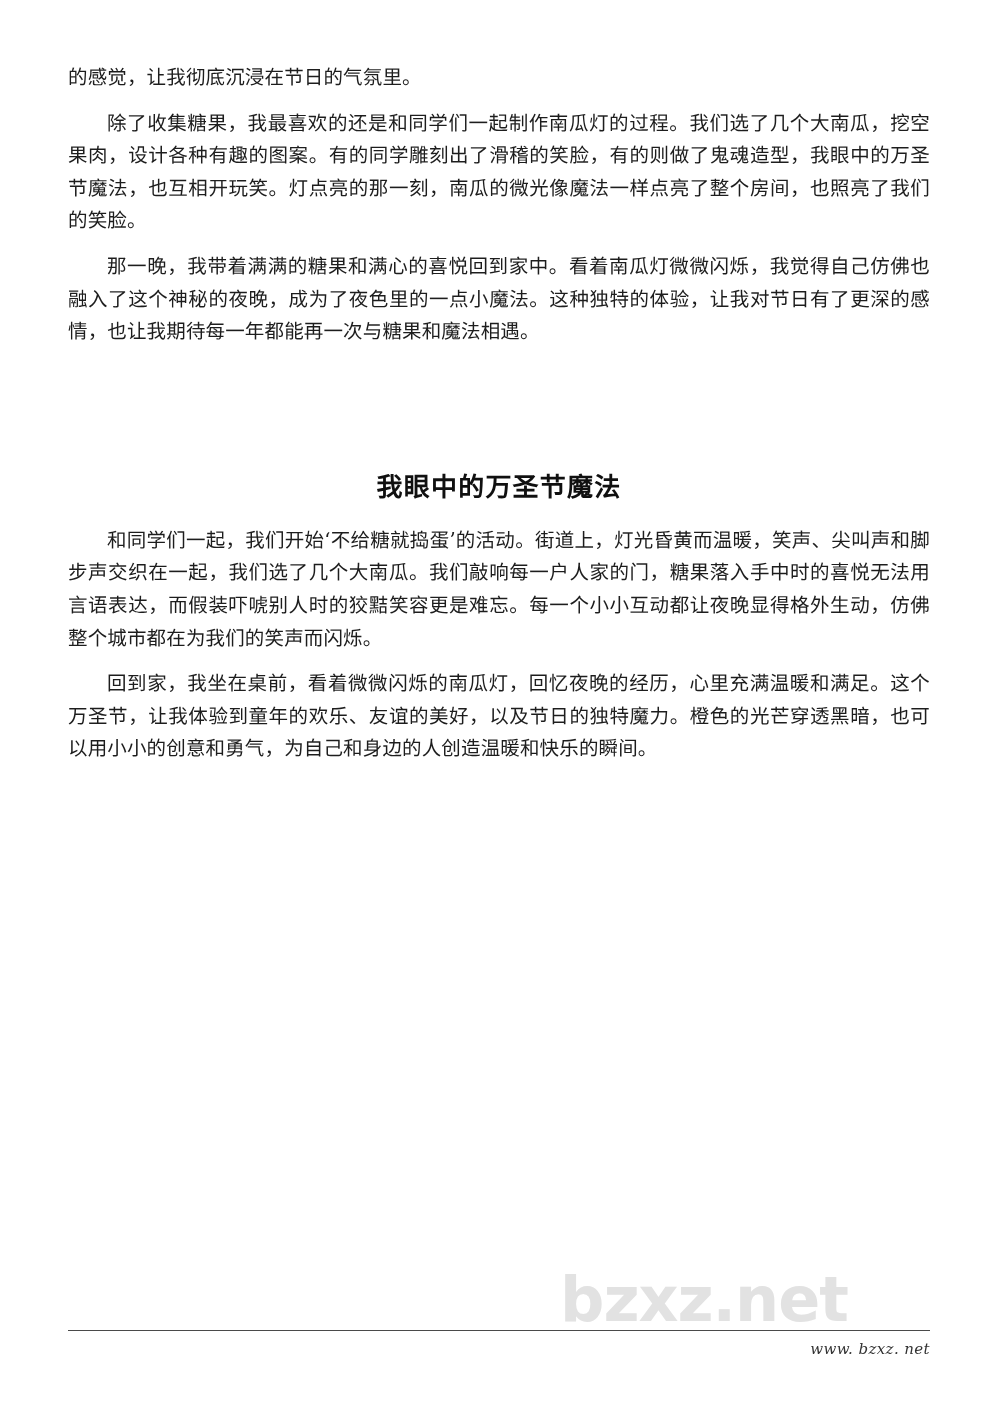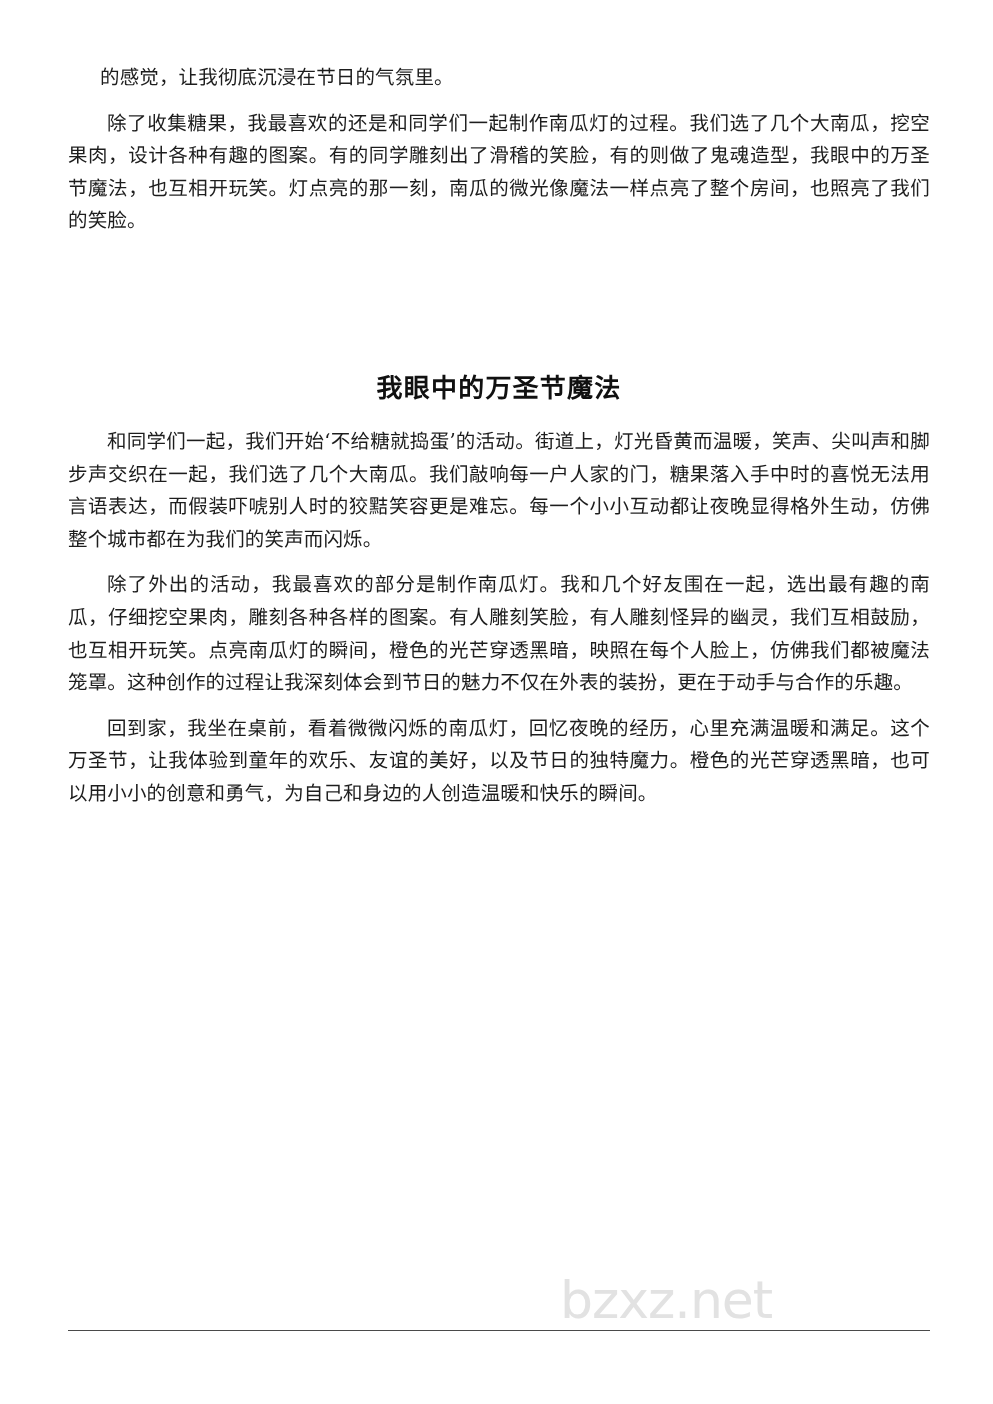--- a/index.html
+++ b/index.html
@@ -20,22 +20,22 @@
   }
 
   
   .watermark {
     position: absolute;
     left: 560px;
     top: 1255px;
     width: 400px;
     height: 90px;
     font-family: "DejaVu Sans", "Liberation Sans", sans-serif;
-    font-size: 52px;
-    font-weight: normal;
+    font-size: 62px;
+    font-weight: bold;
     letter-spacing: -1px;
     color: #e2e2e2;
     line-height: 90px;
     white-space: nowrap;
     user-select: none;
     z-index: 0;
   }
 
   
   .content {
@@ -51,30 +51,29 @@
     font-size: 19.5px;
     line-height: 32.6px;
     text-align: justify;
     text-justify: inter-ideograph;
     letter-spacing: 0.15px;
     text-indent: 2em;
     color: #1d1d1d;
   }
   p.para.no-indent {
     text-indent: 0;
-    margin-left: 32px;
   }
 
   
   .section-gap {
     height: 104px;
   }
 
   h1.article-title {
-    margin: 12px 0 22px 0;
+    margin: 0 0 22px 0;
     padding: 0;
     font-size: 26px;
     font-weight: bold;
     text-align: center;
     letter-spacing: 1.2px;
     text-indent: 0;
     color: #101010;
     font-family: "DejaVu Sans", "Liberation Sans", sans-serif;
   }
 
@@ -108,32 +107,33 @@
 
   <div class="watermark">bzxz.net</div>
 
   <div class="content">
 
     <p class="para no-indent">的感觉，让我彻底沉浸在节日的气氛里。</p>
 
     <p class="para">除了收集糖果，我最喜欢的还是和同学们一起制作南瓜灯的过程。我们选了几个大南瓜，挖空果肉，设计各种有趣的图案。有的同学雕刻出了滑稽的笑脸，有的则做了鬼魂造型，我眼中的万圣节魔法，也互相开玩笑。灯点亮的那一刻，南瓜的微光像魔法一样点亮了整个房间，也照亮了我们的笑脸。</p>
 
 
+    <p class="para">那一晚，我带着满满的糖果和满心的喜悦回到家中。看着南瓜灯微微闪烁，我觉得自己仿佛也融入了这个神秘的夜晚，成为了夜色里的一点小魔法。这种独特的体验，让我对节日有了更深的感情，也让我期待每一年都能再一次与糖果和魔法相遇。</p>
 
     <div class="section-gap"></div>
 
     <h1 class="article-title">我眼中的万圣节魔法</h1>
 
 
     <p class="para">和同学们一起，我们开始‘不给糖就捣蛋’的活动。街道上，灯光昏黄而温暖，笑声、尖叫声和脚步声交织在一起，我们选了几个大南瓜。我们敲响每一户人家的门，糖果落入手中时的喜悦无法用言语表达，而假装吓唬别人时的狡黠笑容更是难忘。每一个小小互动都让夜晚显得格外生动，仿佛整个城市都在为我们的笑声而闪烁。</p>
 
-    <p class="para">除了外出的活动，我最喜欢的部分是制作南瓜灯。我和几个好友围在一起，选出最有趣的南瓜，仔细挖空果肉，雕刻各种各样的图案。有人雕刻笑脸，有人雕刻怪异的幽灵，我们互相鼓励，也互相开玩笑。点亮南瓜灯的瞬间，橙色的光芒穿透黑暗，映照在每个人脸上，仿佛我们都被魔法笼罩。这种创作的过程让我深刻体会到节日的魅力不仅在外表的装扮，更在于动手与合作的乐趣。</p>
 
 
     <p class="para">回到家，我坐在桌前，看着微微闪烁的南瓜灯，回忆夜晚的经历，心里充满温暖和满足。这个万圣节，让我体验到童年的欢乐、友谊的美好，以及节日的独特魔力。橙色的光芒穿透黑暗，也可以用小小的创意和勇气，为自己和身边的人创造温暖和快乐的瞬间。</p>
 
   </div>
 
   <div class="footer">
     <div class="footer-rule"></div>
+    <div class="footer-url">www. bzxz. net</div>
   </div>
 
 </div>
 
 </body></html>

